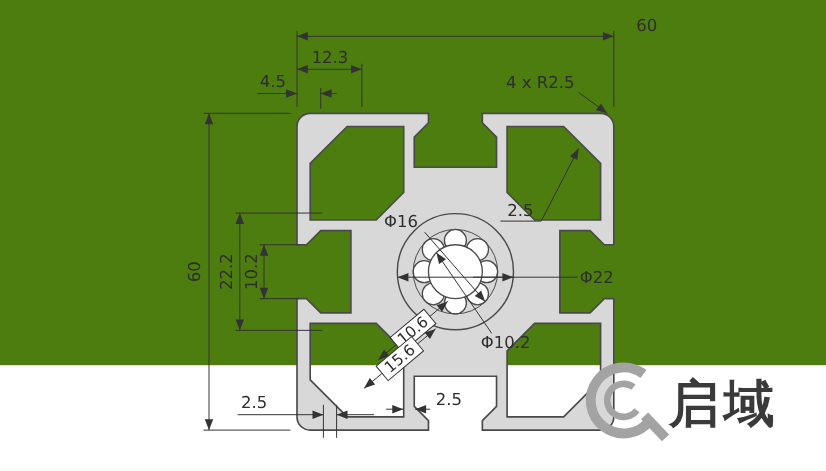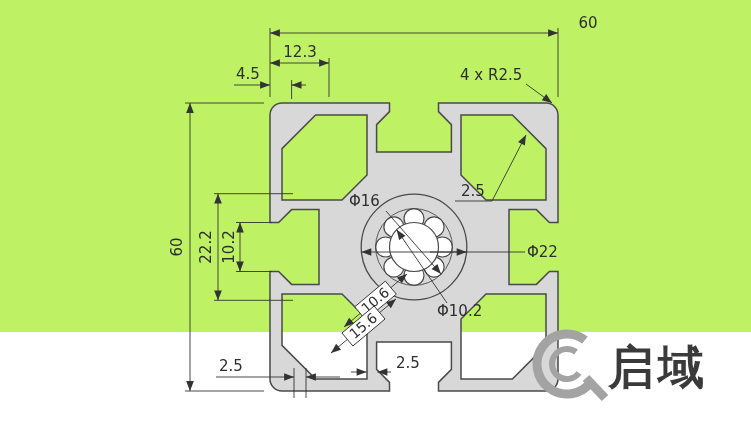--- a/index.html
+++ b/index.html
@@ -1,17 +1,17 @@
 <!DOCTYPE html>
 <html><head>
 <meta charset="utf-8">
 <style>
   html,body{margin:0;padding:0;background:#ffffff;}
   body{width:751px;height:428px;overflow:hidden;font-family:"DejaVu Sans",sans-serif;}
-  .canvas{width:751px;height:332px;position:relative;background:#bef264;}
+  .canvas{width:751px;height:332px;position:relative;background:#4d7c0f;}
   svg{display:block;}
   text.dim{font-family:"DejaVu Sans",sans-serif;font-size:15px;fill:#2e2e2e;}
   text.dimsmall{font-family:"DejaVu Sans",sans-serif;font-size:14px;fill:#2e2e2e;}
   text.brand{font-family:"DejaVu Sans",sans-serif;font-size:46px;font-weight:bold;fill:#3a3a3a;letter-spacing:4px;}
   .ext{stroke:#333333;stroke-width:0.9;fill:none;}
   .dl{stroke:#333333;stroke-width:0.9;fill:none;}
   .profile{fill:#d8d8d8;stroke:#4a4a4a;stroke-width:1.5;}
   .hole{fill:#ffffff;stroke:#4a4a4a;stroke-width:1.2;}
   .ref{fill:none;stroke:#4a4a4a;stroke-width:0.9;}
   .hub{fill:none;stroke:#4a4a4a;stroke-width:1.3;}

